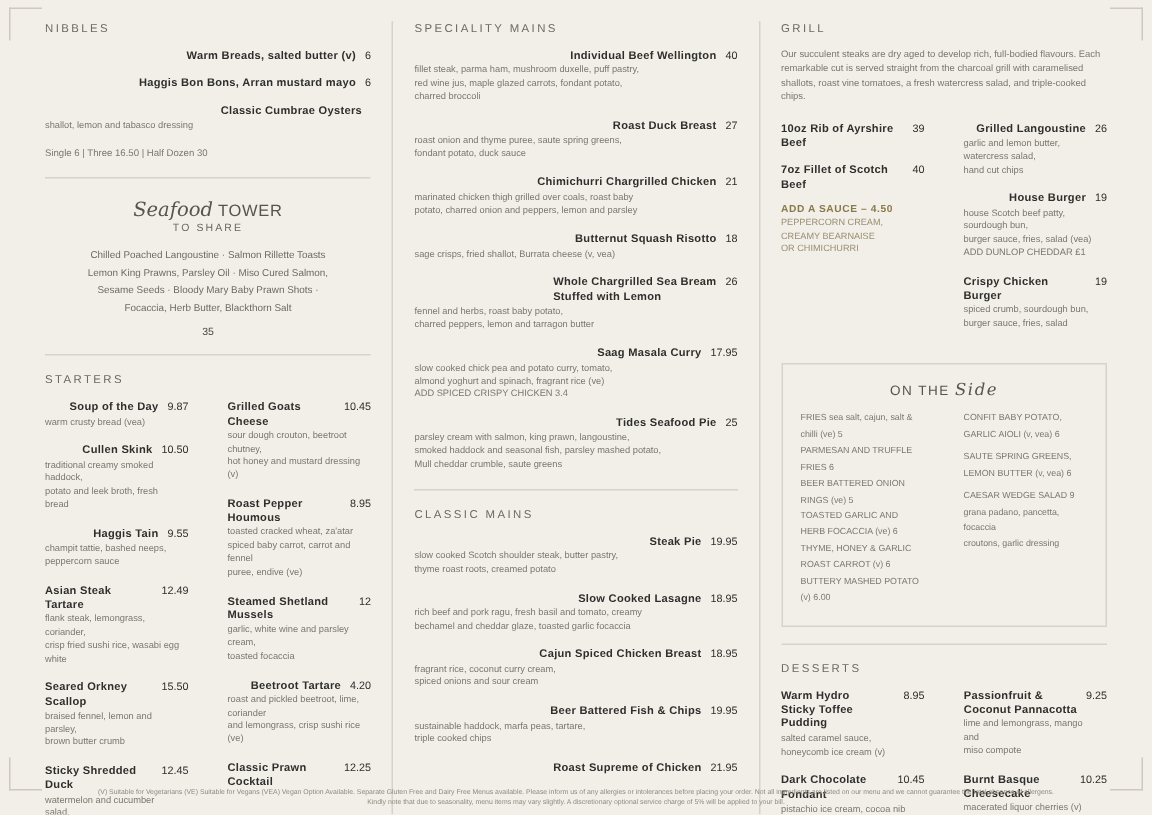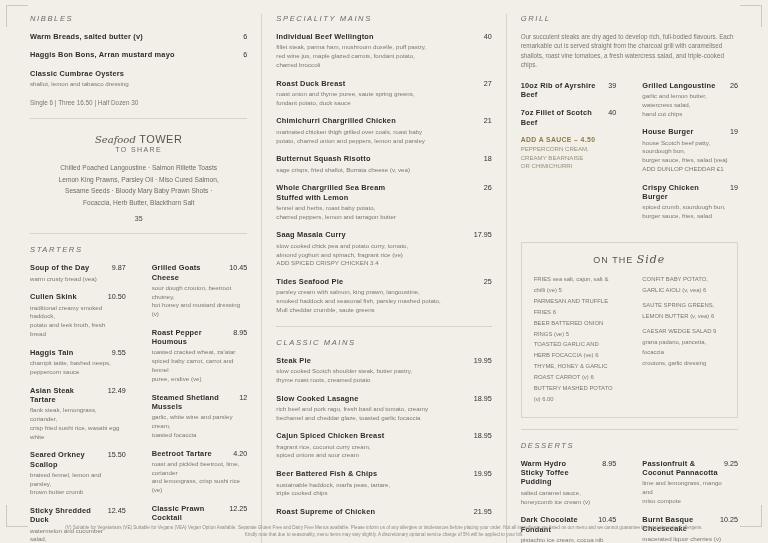--- a/index.html
+++ b/index.html
@@ -23,25 +23,24 @@
   .col-mid  { width:246px; border-left:1px solid #d8d3c8; border-right:1px solid #d8d3c8; }
   .col-right{ width:246px; }
 
   .sec-title {
     font-size:7.6px;
     letter-spacing:1.6px;
     color:#6a6a66;
     text-transform:uppercase;
     margin:0 0 9px 0;
     font-weight:400;
-    font-style:italic;
   }
   .item { margin-bottom:9px; }
   .item-head {
-    display:flex; align-items:baseline; justify-content:space-between;
+    display:flex; align-items:baseline; justify-content:flex-end;
     gap:6px;
   }
   .item-name {
     font-size:7.4px;
     font-weight:bold;
     color:#2e2e2c;
     letter-spacing:.2px;
     line-height:1.25;
   }
   .item-price {
@@ -65,21 +64,21 @@
   
   .grid2 { display:flex; gap:26px; }
   .grid2 > div { flex:1; }
 
   
   .tower { text-align:center; margin:14px 0 4px 0; }
   .tower-title { font-size:11px; color:#57544d; letter-spacing:.5px; }
   .tower-title .script {
     font-family:"DejaVu Serif", serif;
     font-style:italic;
-    font-size:10px;
+    font-size:13px;
     letter-spacing:0px;
   }
   .tower-sub { font-size:7px; letter-spacing:1.4px; color:#6a6a66; margin-top:1px;}
   .tower-body { font-size:6.6px; color:#6d6a63; line-height:1.75; margin-top:9px; }
   .tower-price { font-size:7px; color:#4a4843; margin-top:7px; }
 
   
   .intro { font-size:6.3px; color:#7a776f; line-height:1.5; margin-bottom:11px; }
 
   .add-sauce-title { font-size:6.8px; font-weight:bold; color:#8a7a4a; letter-spacing:.4px; margin-top:4px;}

